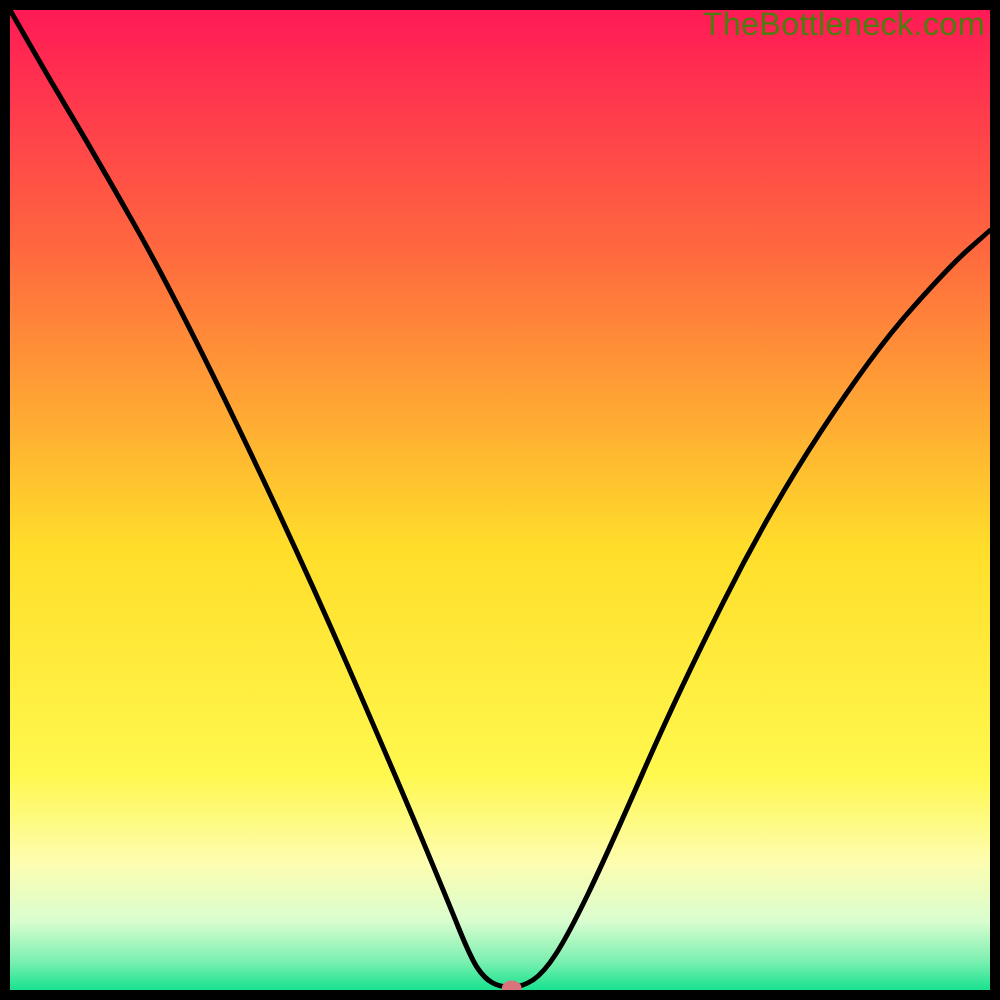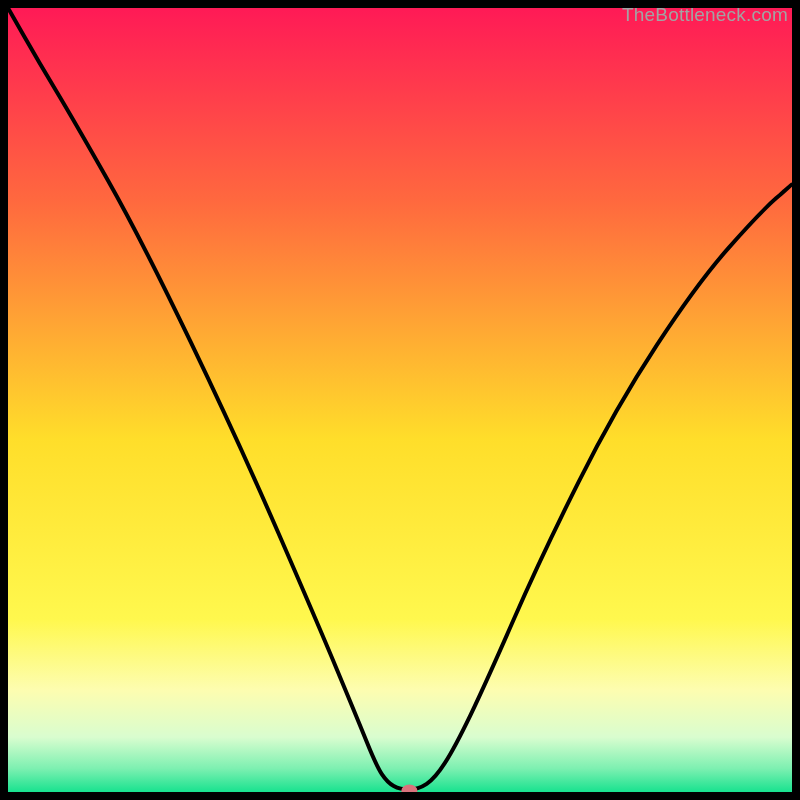--- a/index.html
+++ b/index.html
@@ -10,23 +10,23 @@
   }
   .plot {
     position: absolute;
     left: 8px; top: 8px; right: 8px; bottom: 8px;
     overflow: hidden;
   }
   svg { display: block; }
   .watermark {
     position: absolute;
     top: 4px; right: 12px;
-    color: #a3a3a3;
+    color: #4d7c0f;
     font-family: Arial, Helvetica, sans-serif;
-    font-size: 19px;
+    font-size: 26px;
     letter-spacing: 0.2px;
     text-align: center;
   }
 </style>
 </head>
 <body>
 
 <div class="frame">
   <div class="plot">
     <svg viewBox="0 0 784 784" width="784" height="784">

